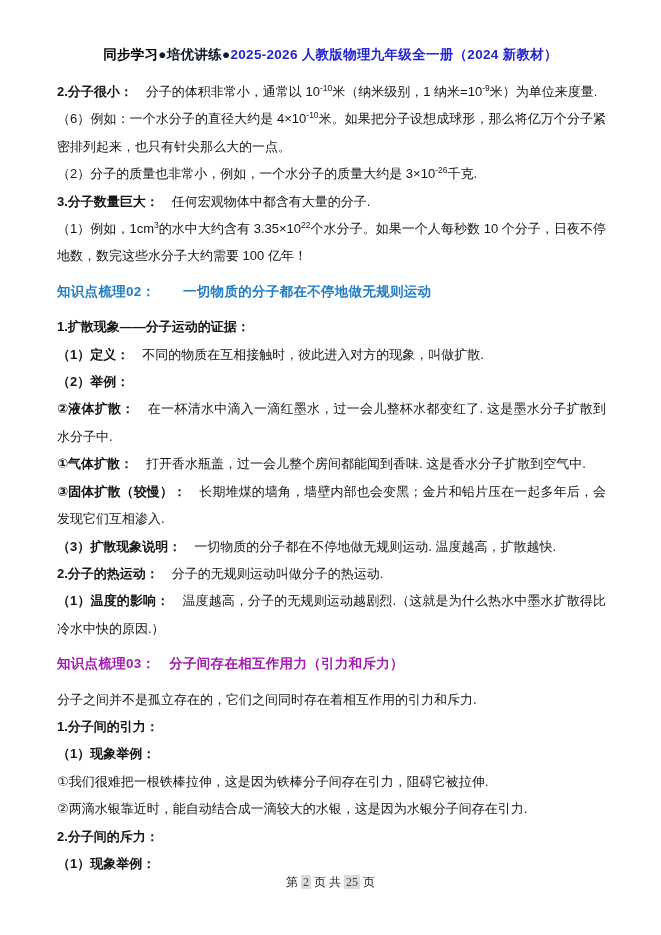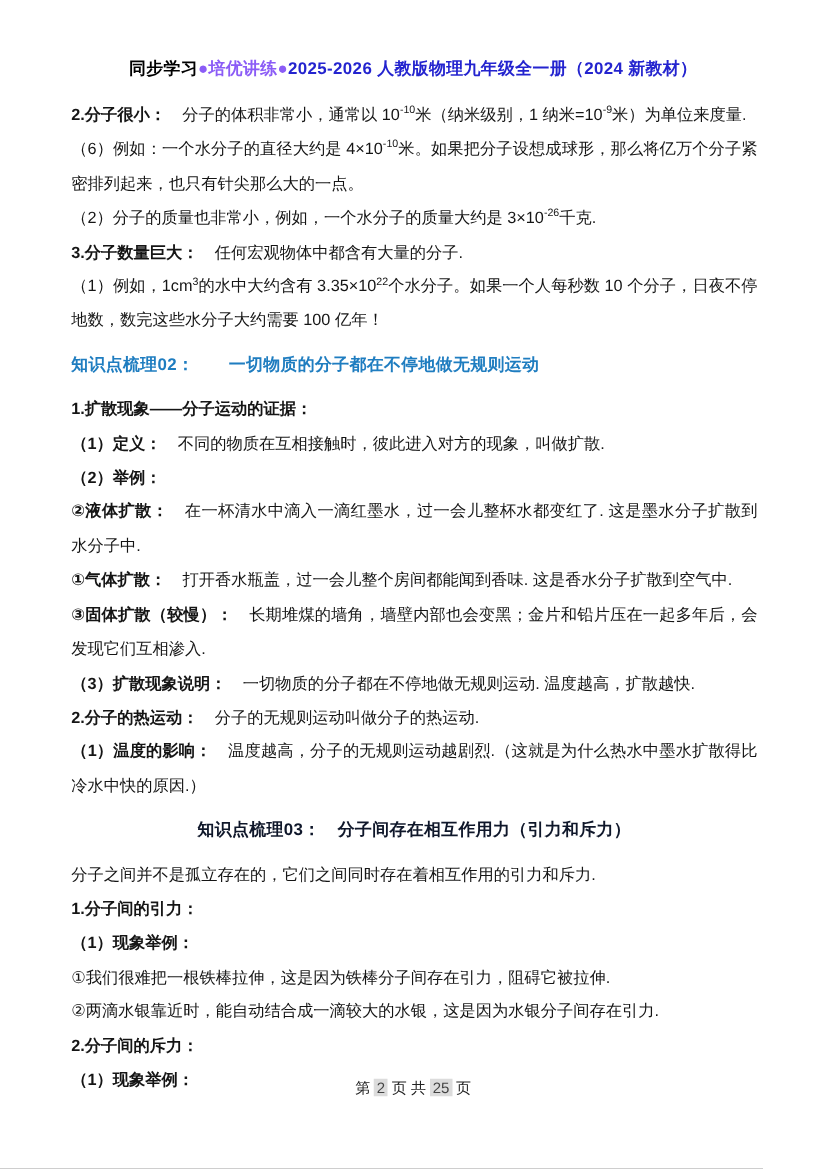--- a/index.html
+++ b/index.html
@@ -35,50 +35,51 @@
     margin:8px 0 8px 0;
     font-size:13.5px;
     line-height:27.4px;
     font-weight:bold;
     letter-spacing:0.3px;
   }
   .seg-bold{font-weight:bold;}
   sup.seg-sup{font-size:8.5px;line-height:0;}
   .footer{
     position:absolute;
-    left:0;bottom:56px;
+    left:0;bottom:44px;
     width:100%;
     text-align:center;
     font-size:12px;
     color:#222;
+    font-family:Liberation Serif, serif;
   }
   .shaded{background:#dcdcdc;padding:0 2px;color:#444;}
 </style>
 </head>
 <body>
 
 <div class="page">
-  <div class="header"><span style="color: #000000;">同步学习</span><span style="color: #8b5cf6;">●培优讲练●</span><span style="color: rgb(36, 36, 207); margin-top: 12px;">2025-2026 人教版物理九年级全一册（2024 新教材）</span></div>
+  <div class="header"><span style="color: #000000;">同步学习</span><span style="color: #0f172a;">●培优讲练●</span><span style="color: rgb(36, 36, 207); margin-top: 12px;">2025-2026 人教版物理九年级全一册（2024 新教材）</span></div>
   <div class="content">
       <p class="para"><span class="seg-bold">2.分子很小：</span><span>　分子的体积非常小，通常以 10</span><sup class="seg-sup">-10</sup><span>米（纳米级别，1 纳米=10</span><sup class="seg-sup">-9</sup><span>米）为单位来度量.</span></p>
       <p class="para"><span>（6）例如：一个水分子的直径大约是 4×10</span><sup class="seg-sup">-10</sup><span>米。如果把分子设想成球形，那么将亿万个分子紧密排列起来，也只有针尖那么大的一点。</span></p>
       <p class="para"><span>（2）分子的质量也非常小，例如，一个水分子的质量大约是 3×10</span><sup class="seg-sup">-26</sup><span>千克.</span></p>
       <p class="para"><span class="seg-bold">3.分子数量巨大：</span><span>　任何宏观物体中都含有大量的分子.</span></p>
       <p class="para"><span>（1）例如，1cm</span><sup class="seg-sup">3</sup><span>的水中大约含有 3.35×10</span><sup class="seg-sup">22</sup><span>个水分子。如果一个人每秒数 10 个分子，日夜不停地数，数完这些水分子大约需要 100 亿年！</span></p>
       <h2 class="kp-heading" style="color: rgb(31, 125, 192);"><span>知识点梳理02：</span><span>　　一切物质的分子都在不停地做无规则运动</span></h2>
       <p class="para"><span class="seg-bold">1.扩散现象——分子运动的证据：</span></p>
       <p class="para"><span class="seg-bold">（1）定义：</span><span>　不同的物质在互相接触时，彼此进入对方的现象，叫做扩散.</span></p>
       <p class="para"><span class="seg-bold">（2）举例：</span></p>
       <p class="para"><span class="seg-bold">②液体扩散：</span><span>　在一杯清水中滴入一滴红墨水，过一会儿整杯水都变红了. 这是墨水分子扩散到水分子中.</span></p>
       <p class="para"><span class="seg-bold">①气体扩散：</span><span>　打开香水瓶盖，过一会儿整个房间都能闻到香味. 这是香水分子扩散到空气中.</span></p>
       <p class="para"><span class="seg-bold">③固体扩散（较慢）：</span><span>　长期堆煤的墙角，墙壁内部也会变黑；金片和铅片压在一起多年后，会发现它们互相渗入.</span></p>
       <p class="para"><span class="seg-bold">（3）扩散现象说明：</span><span>　一切物质的分子都在不停地做无规则运动. 温度越高，扩散越快.</span></p>
       <p class="para"><span class="seg-bold">2.分子的热运动：</span><span>　分子的无规则运动叫做分子的热运动.</span></p>
       <p class="para"><span class="seg-bold">（1）温度的影响：</span><span>　温度越高，分子的无规则运动越剧烈.（这就是为什么热水中墨水扩散得比冷水中快的原因.）</span></p>
-      <h2 class="kp-heading" style="color: #0f172a; text-align: center;"><span>知识点梳理03：</span><span>　分子间存在相互作用力（引力和斥力）</span></h2>
+      <h2 class="kp-heading" style="color: #a21caf;"><span>知识点梳理03：</span><span>　分子间存在相互作用力（引力和斥力）</span></h2>
       <p class="para"><span>分子之间并不是孤立存在的，它们之间同时存在着相互作用的引力和斥力.</span></p>
       <p class="para"><span class="seg-bold">1.分子间的引力：</span></p>
       <p class="para"><span class="seg-bold">（1）现象举例：</span></p>
       <p class="para"><span>①我们很难把一根铁棒拉伸，这是因为铁棒分子间存在引力，阻碍它被拉伸.</span></p>
       <p class="para"><span>②两滴水银靠近时，能自动结合成一滴较大的水银，这是因为水银分子间存在引力.</span></p>
       <p class="para"><span class="seg-bold">2.分子间的斥力：</span></p>
       <p class="para"><span class="seg-bold">（1）现象举例：</span></p>
     </div>
   <div class="footer"><span>第 </span><span class="shaded" style="background: rgb(220, 220, 220);">2</span><span> 页 共 </span><span class="shaded" style="background: rgb(220, 220, 220);">25</span><span> 页</span></div>
 </div>

